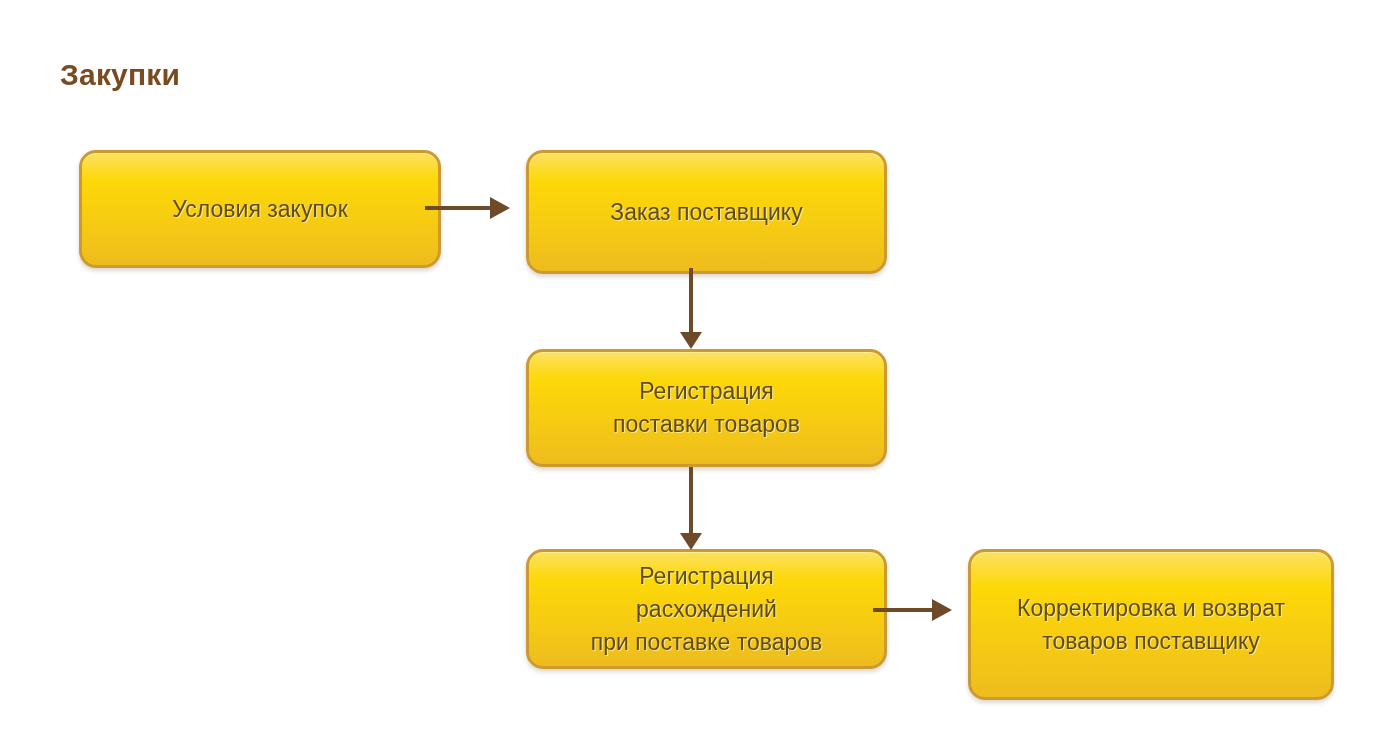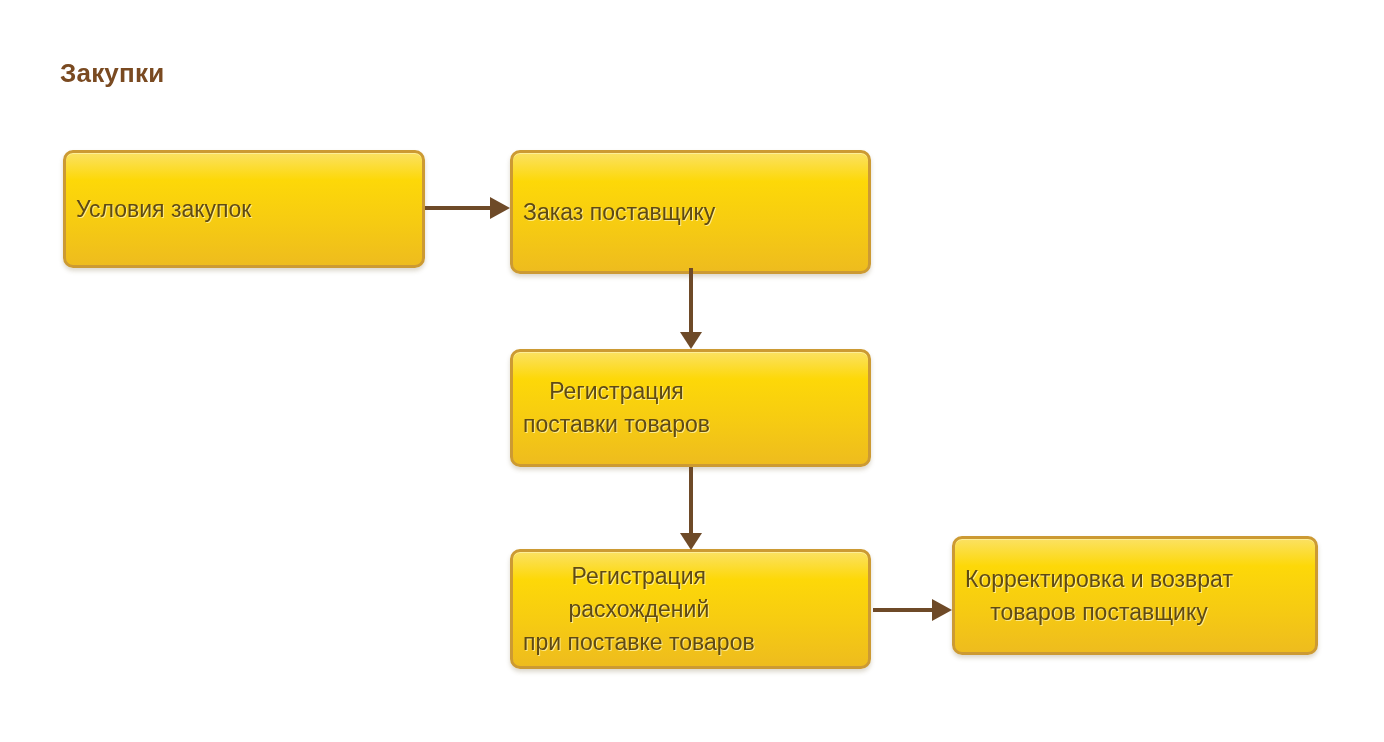--- a/index.html
+++ b/index.html
@@ -21,55 +21,56 @@
     position: relative;
     width: 1384px;
     height: 742px;
     background: var(--page-bg);
     overflow: hidden;
   }
   .title {
     position: absolute;
     left: 60px;
     top: 58px;
-    font-size: 26px;
+    font-size: 30px;
     font-weight: bold;
     color: var(--title-text);
     letter-spacing: 0.2px;
   }
   .node {
     position: absolute;
     display: flex;
     align-items: center;
-    justify-content: flex-start;
+    justify-content: center;
     text-align: center;
     background: linear-gradient(180deg,
       var(--node-fill-top) 0%,
       var(--node-fill-mid) 24%,
       #f6cb12 62%,
       var(--node-fill-bottom) 100%);
     border: 3px solid var(--node-border);
-    border-radius: 10px;
+    border-radius: 17px;
     box-shadow: 0 3px 4px rgba(120, 105, 60, 0.25),
                 inset 0 1px 0 rgba(255, 255, 220, 0.45);
     cursor: pointer;
+    margin-left: 16px;
   }
   .node-label {
     font-size: 23px;
     line-height: 33px;
     color: var(--node-text);
     white-space: pre-line;
     text-shadow: 1px 1px 0 rgba(255, 246, 180, 0.75);
     padding: 0 10px;
   }
   #n1 { left: 63px;  top: 150px; width: 362px; height: 118px; }
   #n2 { left: 510px; top: 150px; width: 361px; height: 124px; }
   #n3 { left: 510px; top: 349px; width: 361px; height: 118px; }
   #n4 { left: 510px; top: 549px; width: 361px; height: 120px; }
-  #n5 { left: 952px; top: 536px; width: 366px; height: 119px; }
+  #n5 { left: 952px; top: 549px; width: 366px; height: 151px; }
 
   .arrow { position: absolute; }
   .arrow .line { position: absolute; background: var(--arrow); }
   .arrow .head { position: absolute; width: 0; height: 0; }
 
   
   .arrow.h { height: 22px; }
   .arrow.h .line { top: 9px; left: 0; height: 4px; }
   .arrow.h .head {
     top: 0;

